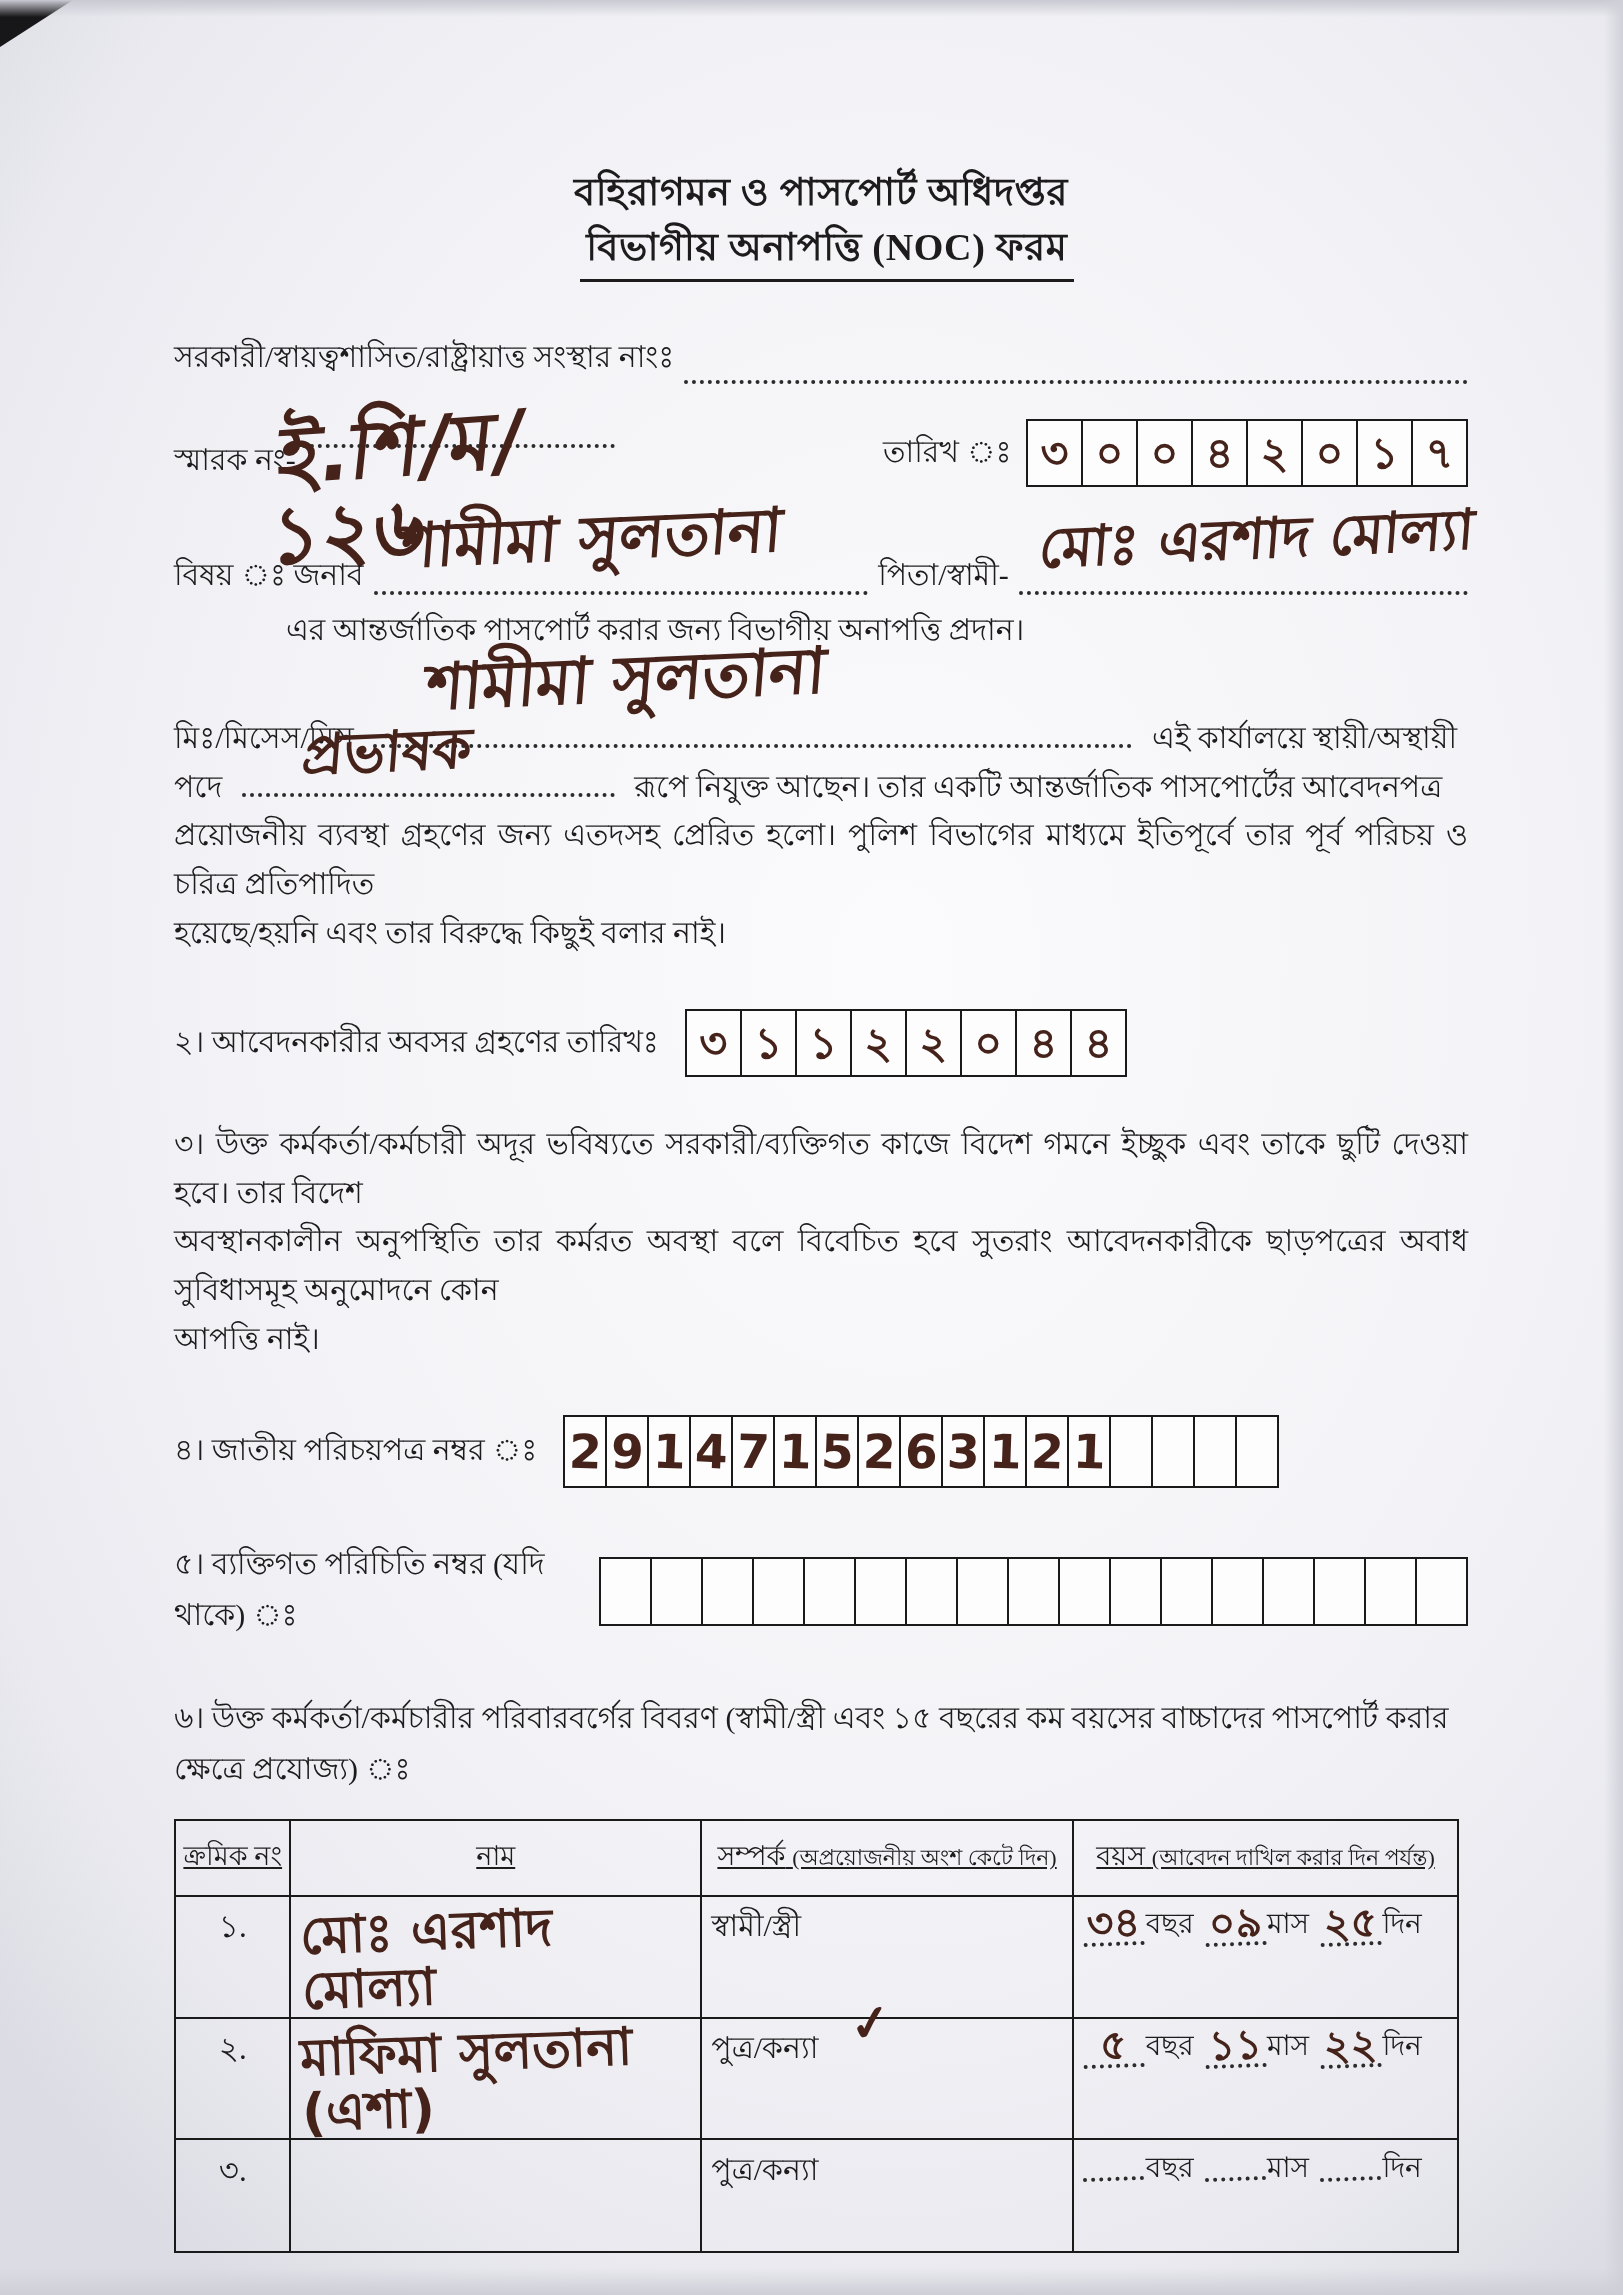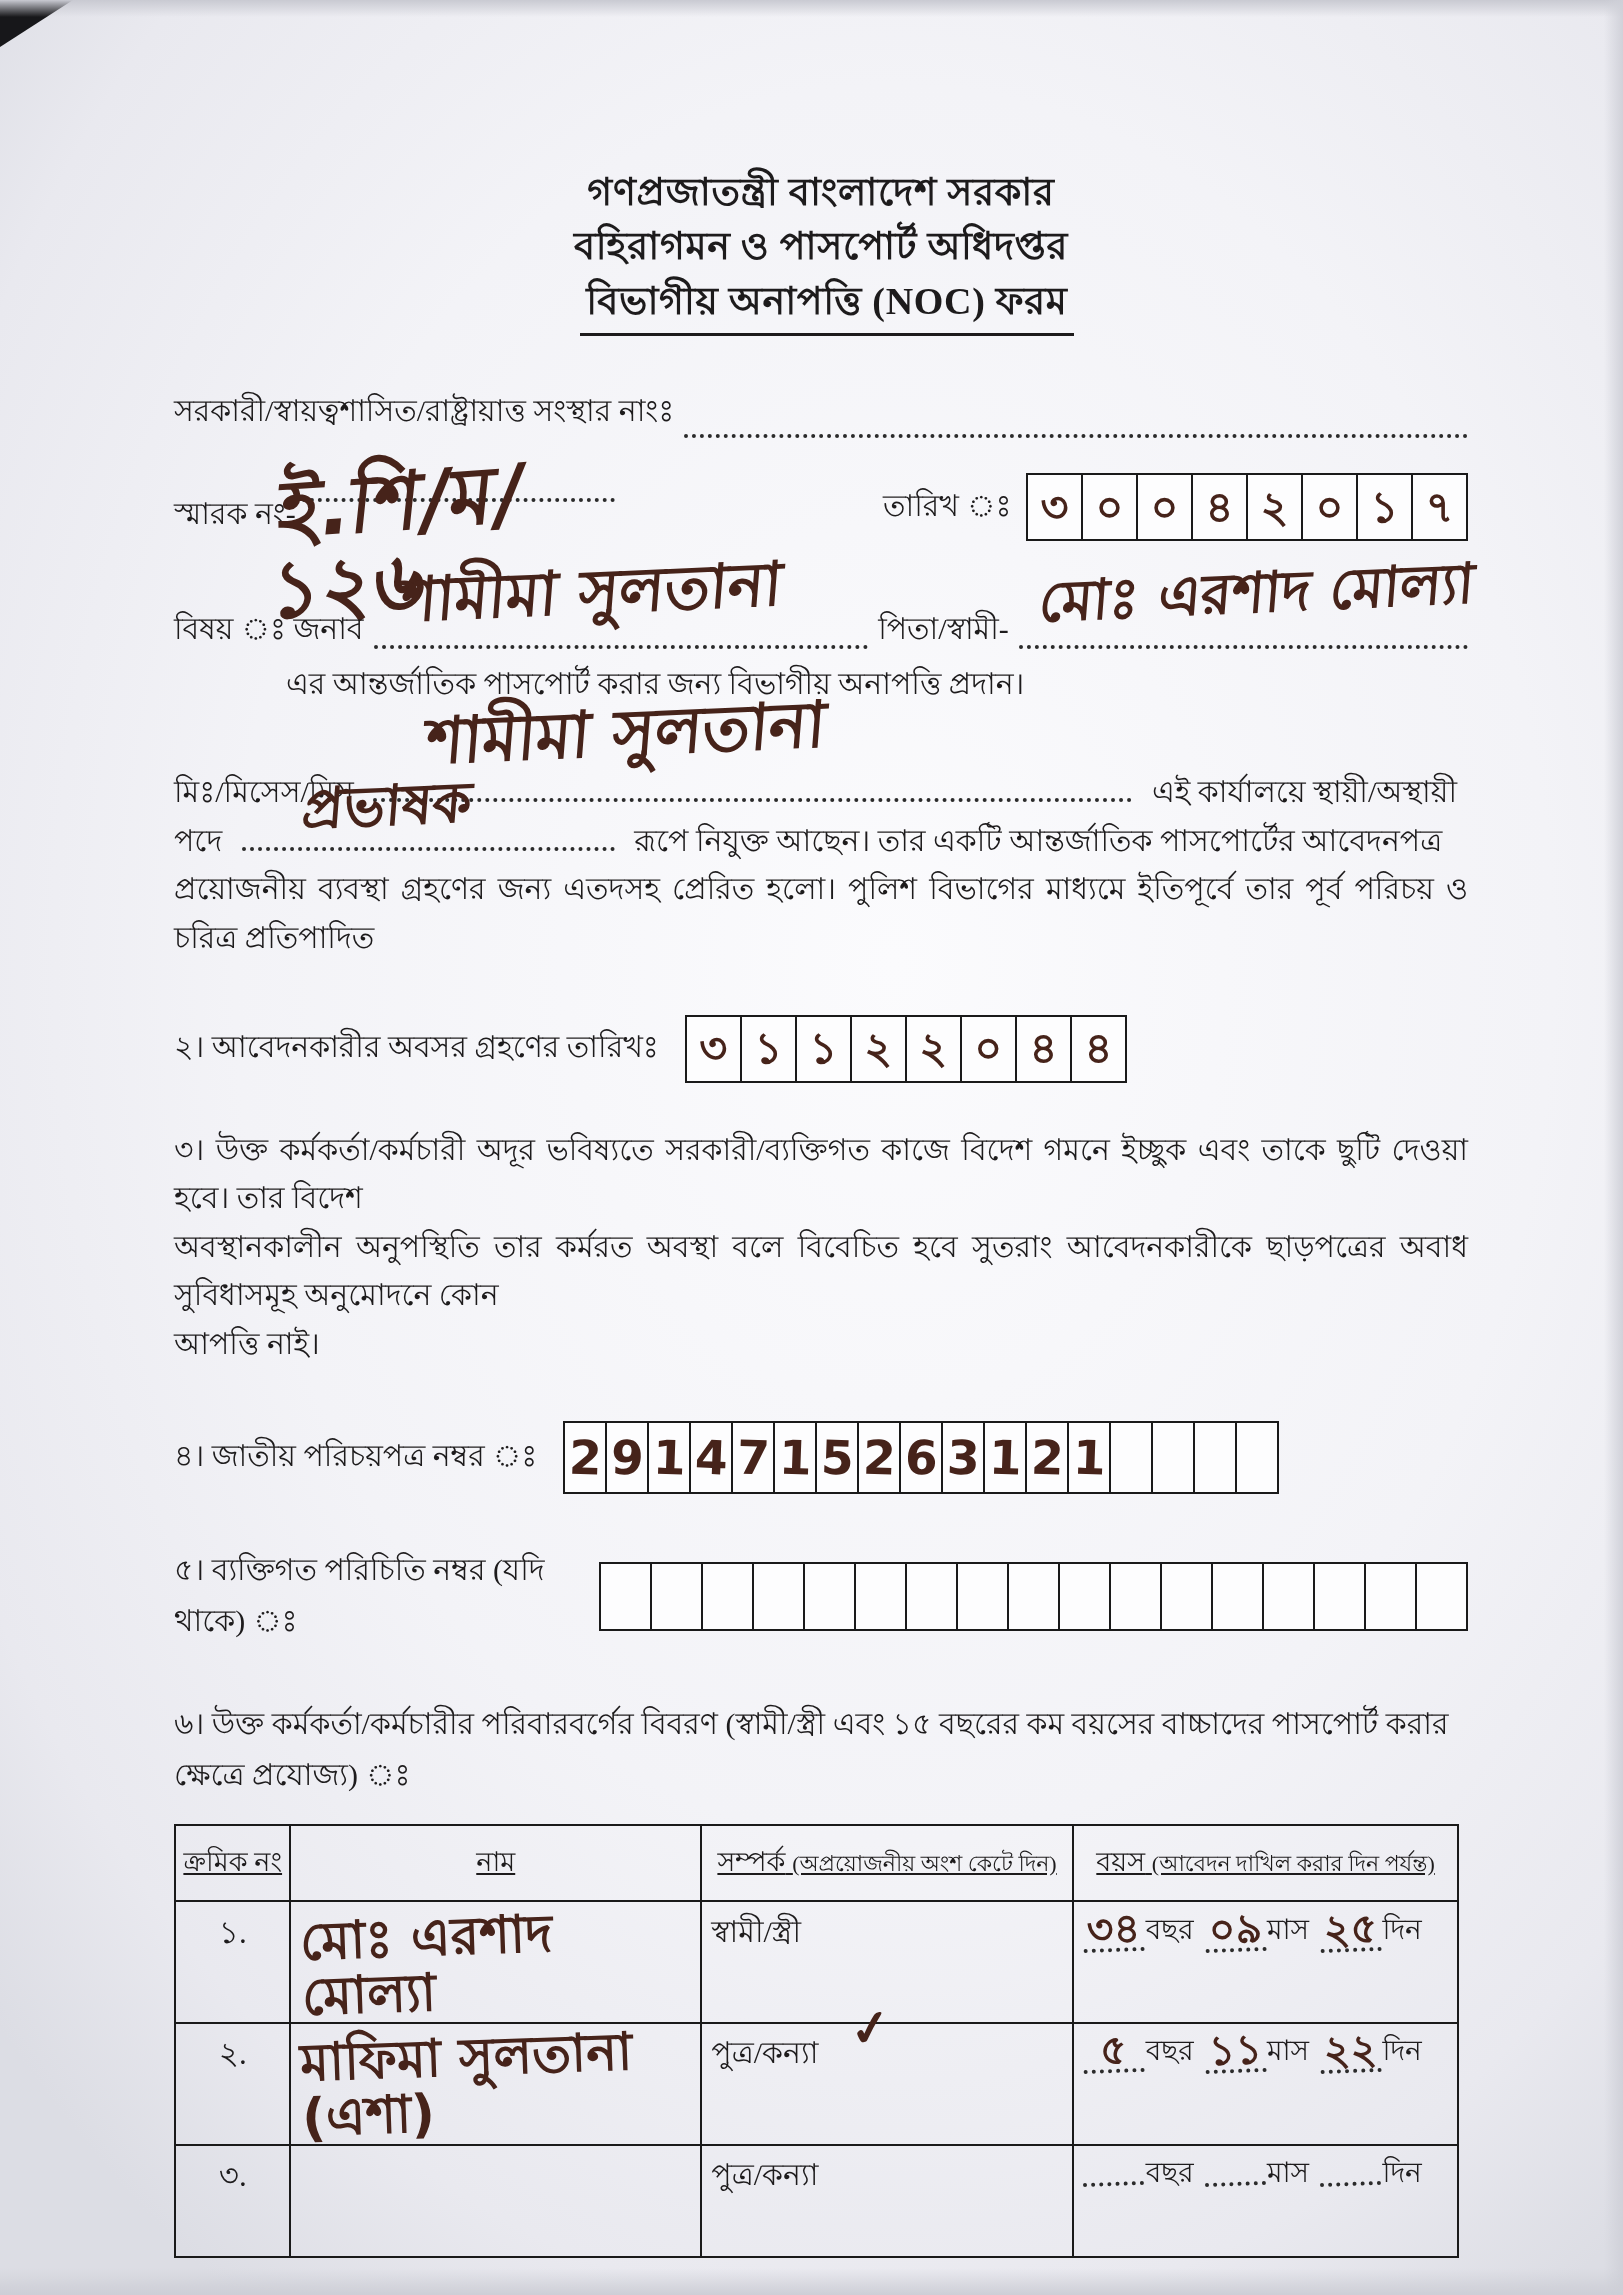--- a/index.html
+++ b/index.html
@@ -68,21 +68,20 @@
 
 <div class="scan">
   <div class="corner-tl"></div>
   <div class="edge-top"></div>
   <div class="edge-right"></div>
   <div class="edge-bottom"></div>
 
   <div class="content">
 
     <div class="hdr">
-      <div class="l">গণপ্রজাতন্ত্রী বাংলাদেশ সরকার</div>
       <div class="l">বহিরাগমন ও পাসপোর্ট অধিদপ্তর</div>
       <div class="l"><span class="title">বিভাগীয় অনাপত্তি (NOC) ফরম</span></div>
     </div>
 
     <div class="row-line print" style="margin-top:51px;display:flex;align-items:flex-end;">
       <span>সরকারী/স্বায়ত্বশাসিত/রাষ্ট্রায়াত্ত সংস্থার নাংঃ</span>
       <span class="leader" style="flex:1;margin-left:9.3px;"></span>
     </div>
 
     <div class="memo-wrap print">
@@ -147,20 +146,21 @@
       </div>
       <div class="pline">
         <span>পদে</span>
         <span style="position:relative;display:inline-block;width:373px;margin:0 12px;">
           <span class="leader" style="width:100%;"></span>
           <span class="hw over-hw tilt" style="left:60px;top:-39px;font-size:56px;">প্রভাষক</span>
         </span>
         <span>রূপে নিযুক্ত আছেন। তার একটি আন্তর্জাতিক পাসপোর্টের আবেদনপত্র</span>
       </div>
       <div>প্রয়োজনীয় ব্যবস্থা গ্রহণের জন্য এতদসহ প্রেরিত হলো। পুলিশ বিভাগের মাধ্যমে ইতিপূর্বে তার পূর্ব পরিচয় ও চরিত্র প্রতিপাদিত</div>
+      <div>হয়েছে/হয়নি এবং তার বিরুদ্ধে কিছুই বলার নাই।</div>
     </div>
 
     <div class="sec sec-flex print">
       <span>২। আবেদনকারীর অবসর গ্রহণের তারিখঃ</span>
       <span class="boxrow">
         <span class="cellbox datebox">
             <span class="hw boxdigit">৩</span>
           </span>
         <span class="cellbox datebox">
             <span class="hw boxdigit">১</span>

